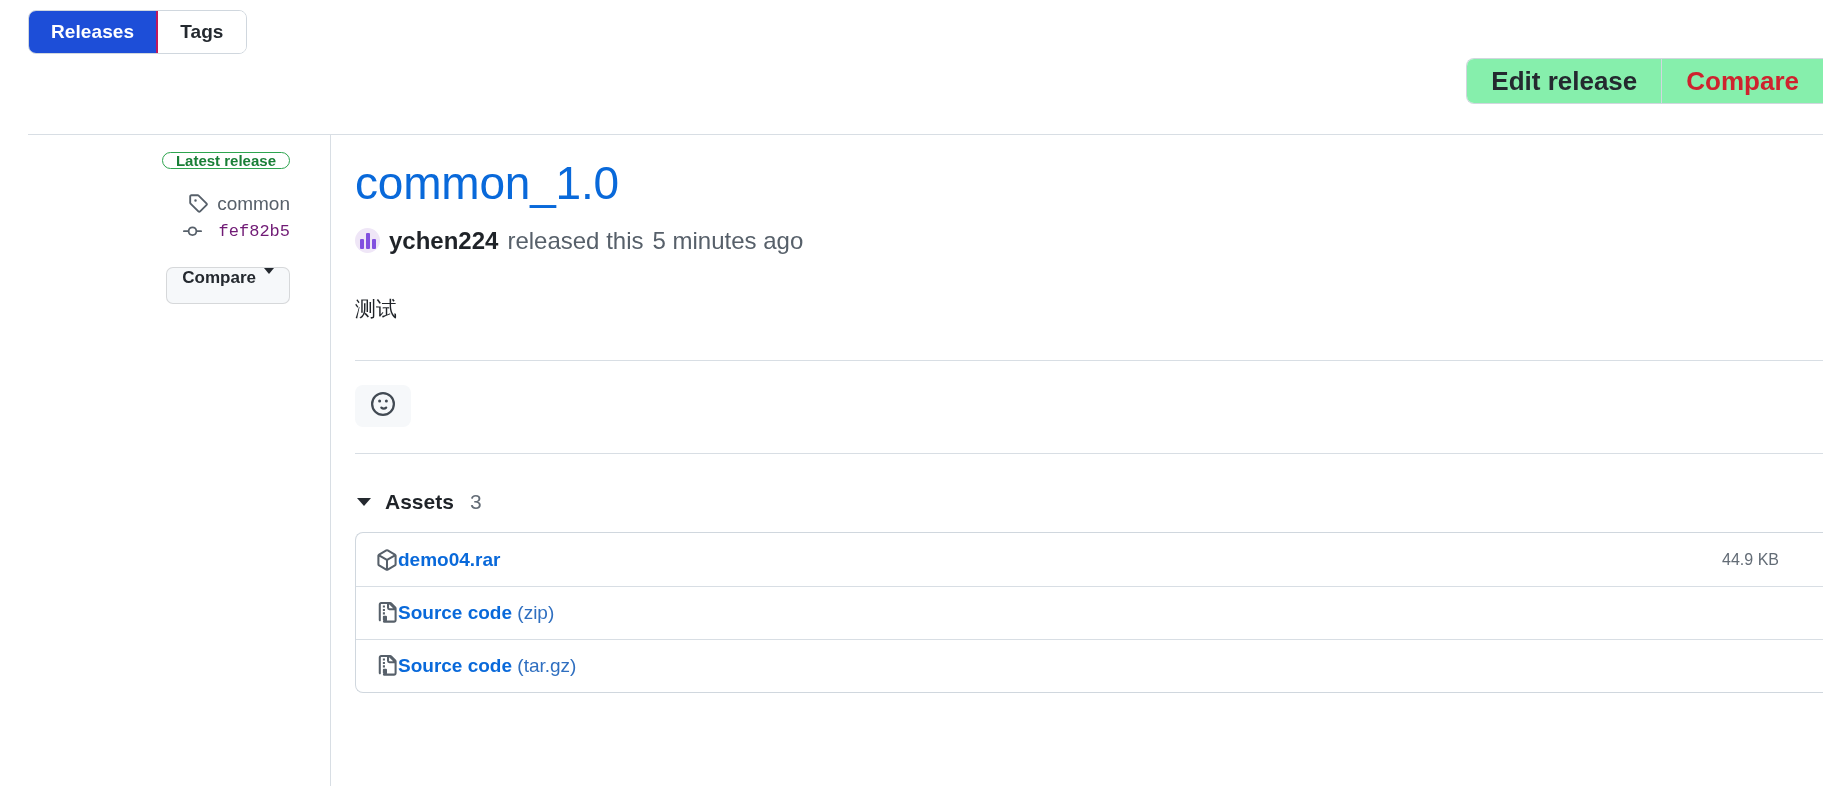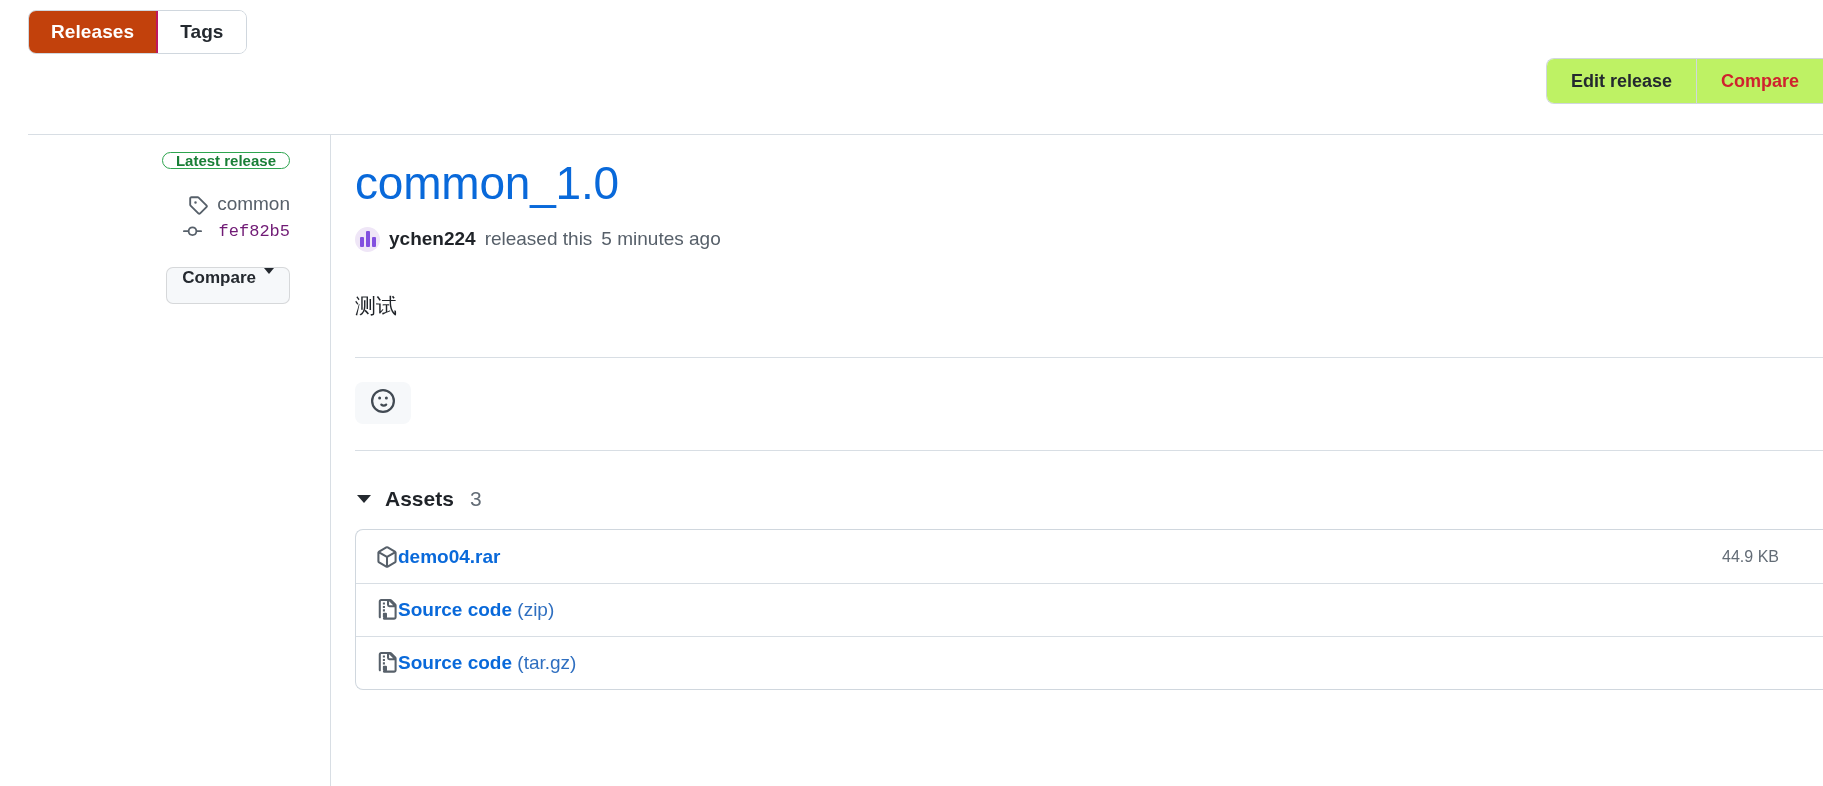--- a/index.html
+++ b/index.html
@@ -29,40 +29,40 @@
     padding: 0 22px;
     font-size: 19px;
     font-weight: 700;
     letter-spacing: .1px;
     cursor: pointer;
     user-select: none;
     background: #ffffff;
     color: #24292f;
   }
   .tab + .tab { border-left: 2px solid #be185d; }
-  .tab.active { background: #c2410c; color: #ffffff; }
+  .tab.active { background: #1d4ed8; color: #ffffff; }
 
   
   .actions {
     position: absolute; right: 0px; top: 58px;
     display: flex;
     height: 46px;
     border: 1px solid #d0d7de;
     border-right: none;
     border-radius: 8px 0 0 8px;
     overflow: hidden;
     background: #fff;
   }
   .action-btn {
     display: flex; align-items: center; 
     padding: 0 24px;
-    font-size: 18px;
+    font-size: 26px;
     font-weight: 600;
     color: #24292f;
-    background: #bef264;
+    background: #86efac;
     cursor: pointer;
     white-space: nowrap;
   }
   .action-btn + .action-btn { border-left: 1px solid #d0d7de; }
   .action-btn.danger { color: #cf222e; }
 
   
   .top-rule {
     position: absolute; left: 28px; top: 134px;
     width: 1795px; height: 1px; background: #d8dee4;
@@ -84,21 +84,21 @@
     height: 17px;
     padding: 0 13px;
     border: 1px solid #2da44e;
     border-radius: 999px;
     color: #1a7f37;
     font-size: 15px;
     font-weight: 600;
     margin-top: 2px;
   }
   .meta-row {
-    display: flex; align-items: flex-end; gap: 9px;
+    display: flex; align-items: flex-start; gap: 9px;
     margin-top: 18px;
     color: #57606a;
     font-size: 19px;
     cursor: pointer;
   }
   .meta-row.tagrow { margin-top: 24px; }
   .meta-row .txt { color: #57606a; }
   .meta-row.commit { margin-top: 7px; font-size: 0; }
   .meta-row.commit .txt {
     font-family: "Liberation Mono", monospace;
@@ -137,21 +137,21 @@
     color: #0969da;
     margin: 8px 0 0 0;
     cursor: pointer;
     letter-spacing: -.2px;
   }
 
   .byline {
     display: flex; align-items: center;
     gap: 9px;
     margin-top: 18px;
-    font-size: 19px;
+    font-size: 24px;
     color: #57606a;
   }
   .avatar {
     width: 25px; height: 25px; border-radius: 50%;
     background: #efe6f7;
     display: inline-flex; align-items: center; justify-content: center;
     flex: none;
     overflow: hidden;
   }
   .avatar .bars { display: flex; align-items: flex-end; gap: 2px; height: 16px; }

